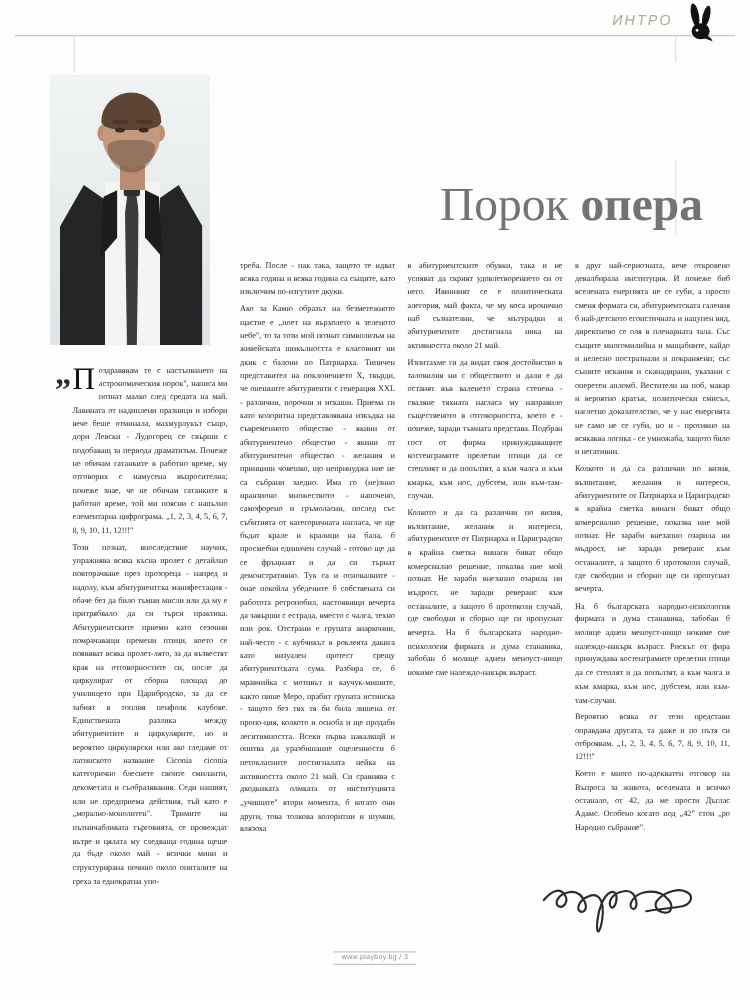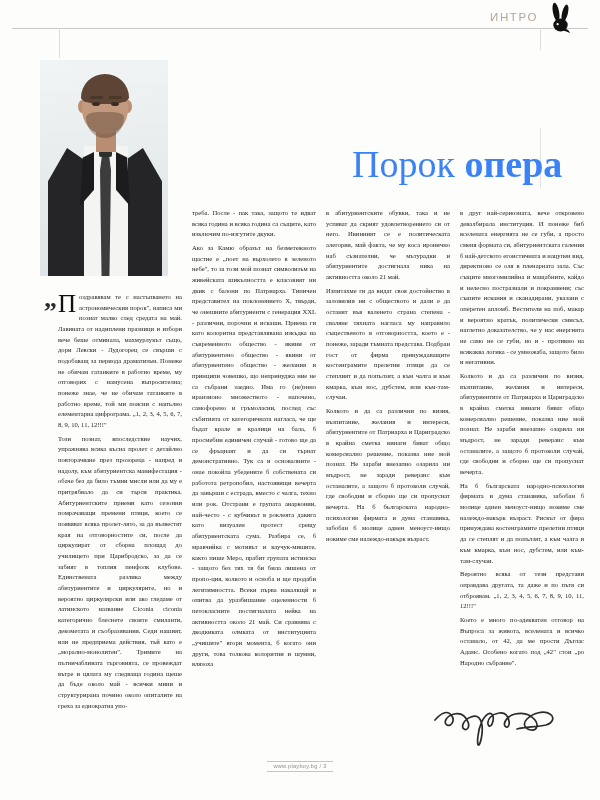--- a/index.html
+++ b/index.html
@@ -29,20 +29,21 @@
     background: #c9c9c9;
   }
   .header-label {
     position: absolute;
     right: 62px;
     top: 11px;
     font-family: "Liberation Sans", sans-serif;
     font-size: 11.5px;
     letter-spacing: 1.6px;
     color: #b0a898;
+    font-style: italic;
   }
   .bunny {
     position: absolute;
     right: 22px;
     top: 2px;
     width: 34px;
     height: 34px;
   }
 
   
@@ -177,21 +178,21 @@
     clip-path: polygon(0 0, 80% 10%, 100% 100%, 0 70%);
   }
 
   
   .headline {
     position: absolute;
     left: 352px;
     top: 145px;
     font-size: 38px;
     line-height: 1;
-    color: #3b82f6;
+    color: #737373;
     white-space: nowrap;
   }
   .headline .w1 { font-weight: 400; }
   .headline .w2 { font-weight: 700; }
 
   .vrule-mid {
     position: absolute;
     left: 540px;
     top: 128px;
     width: 1px;

